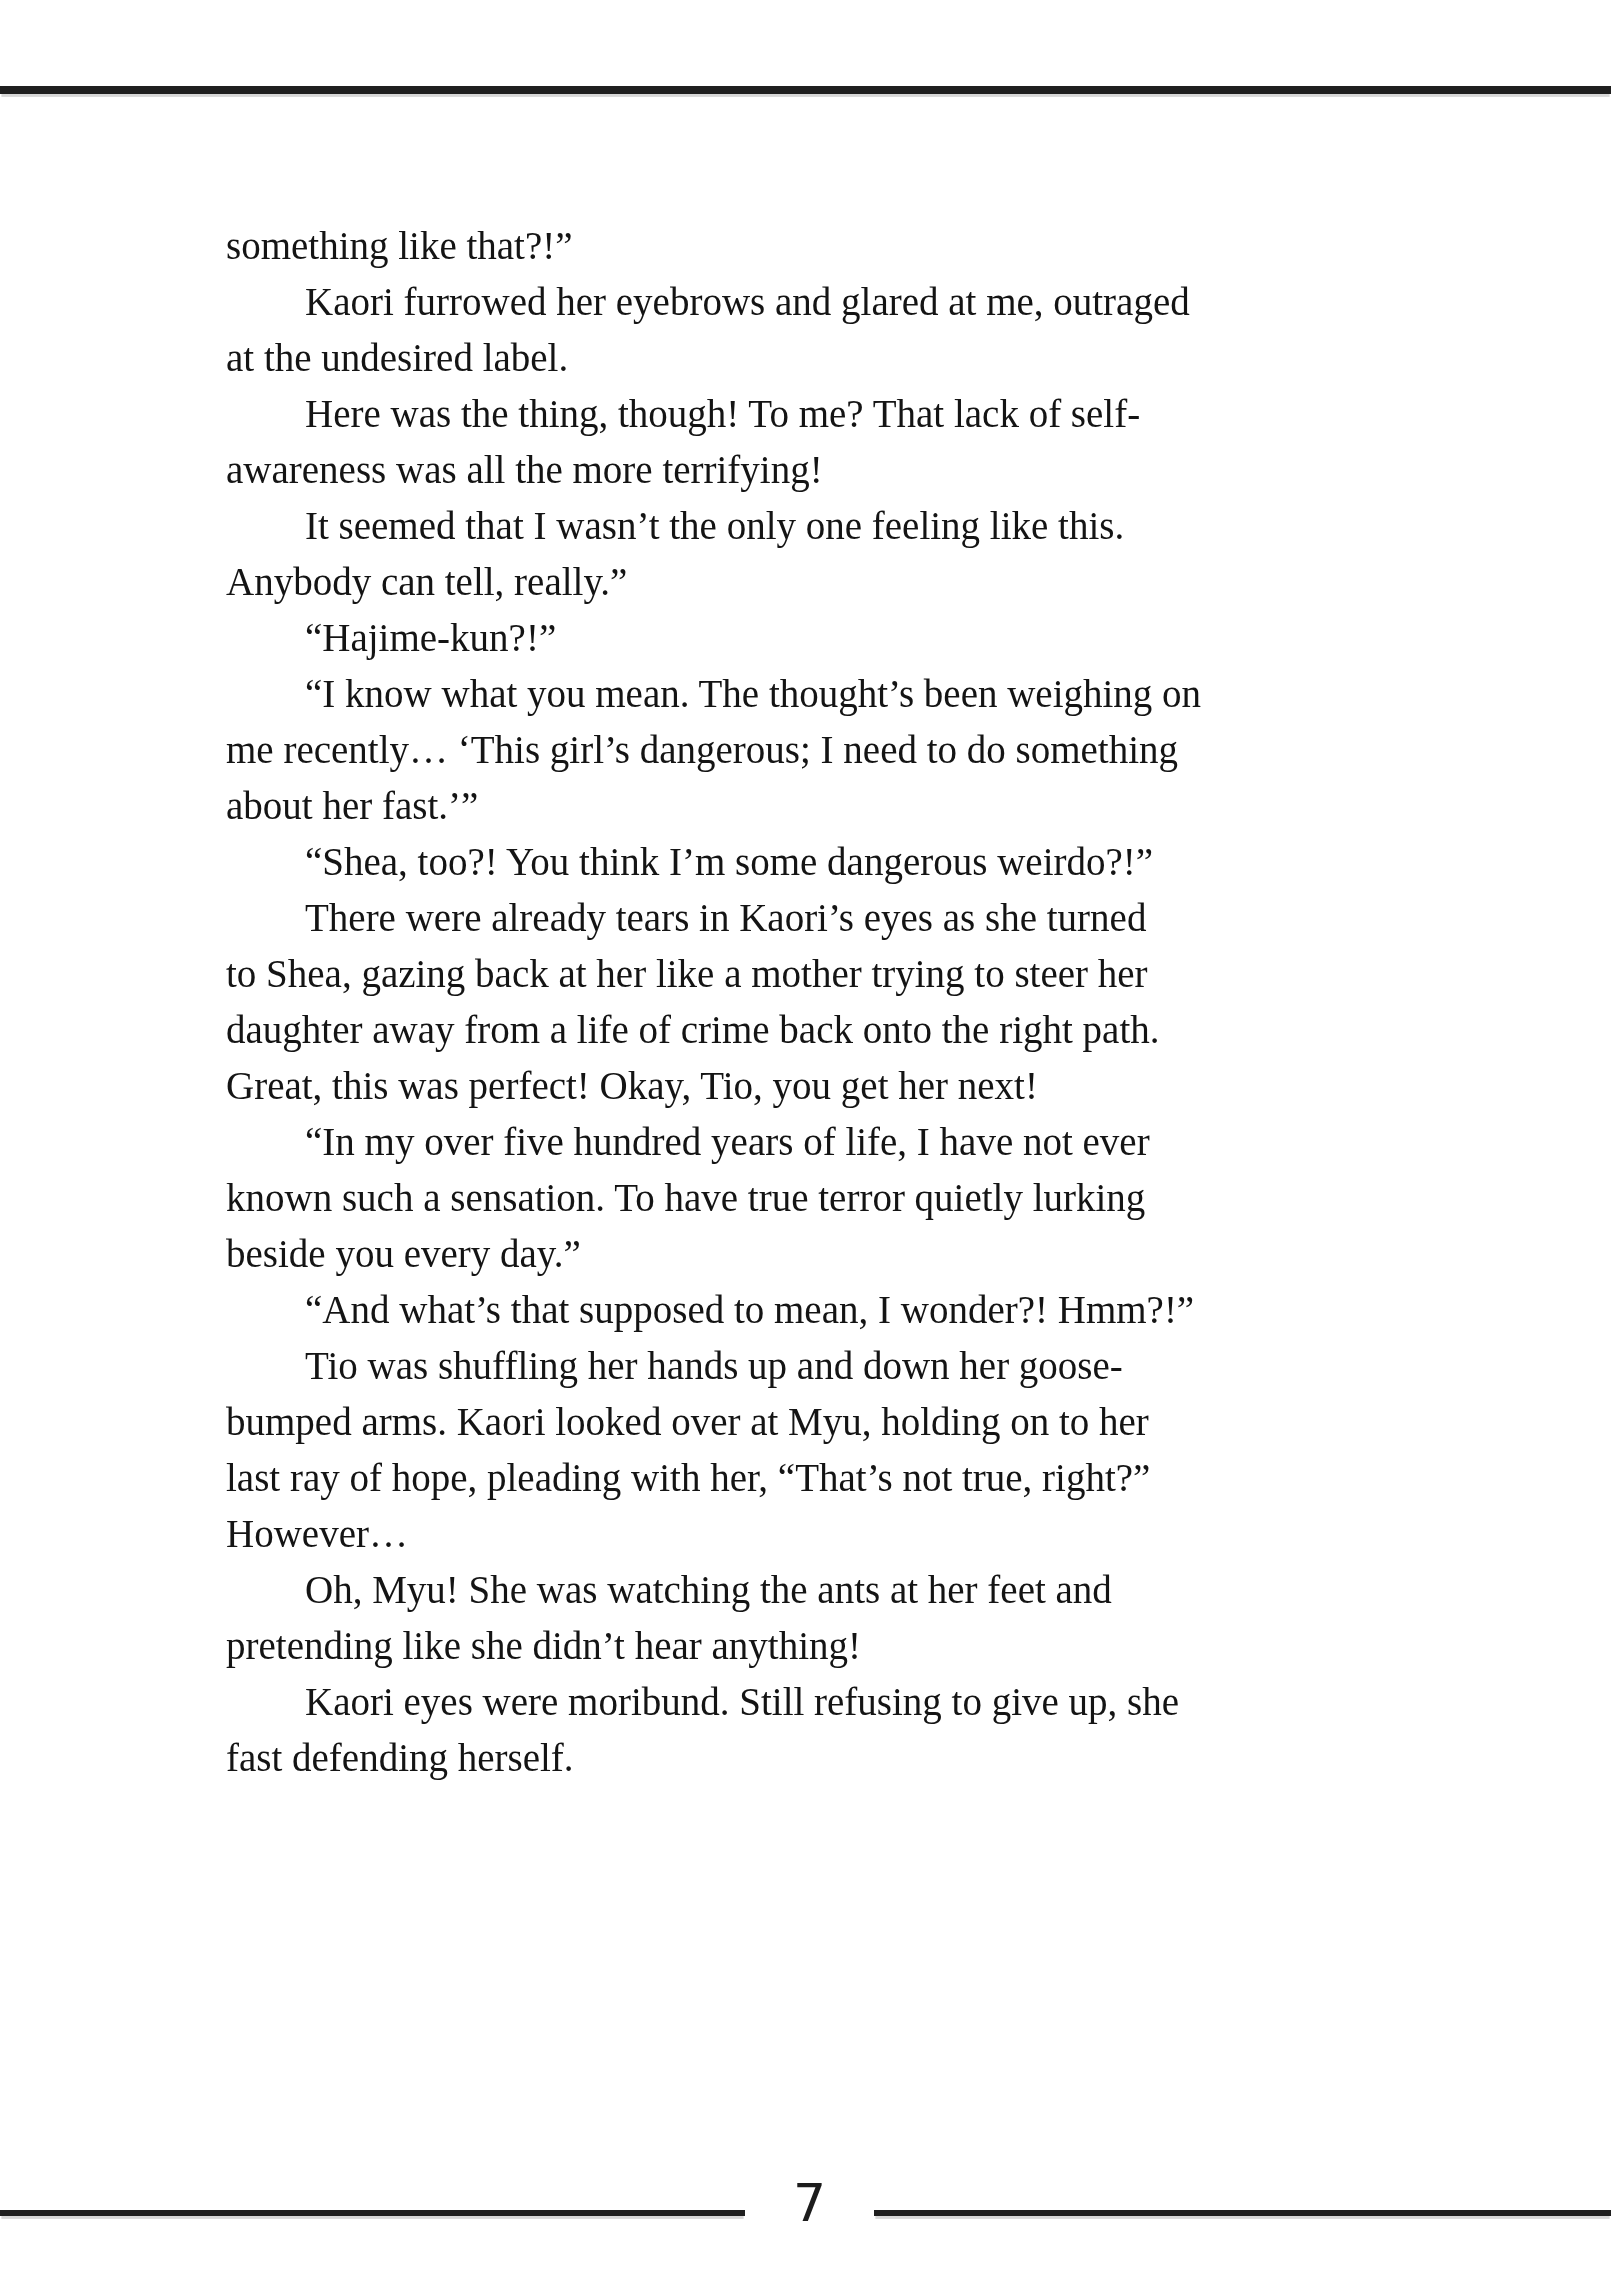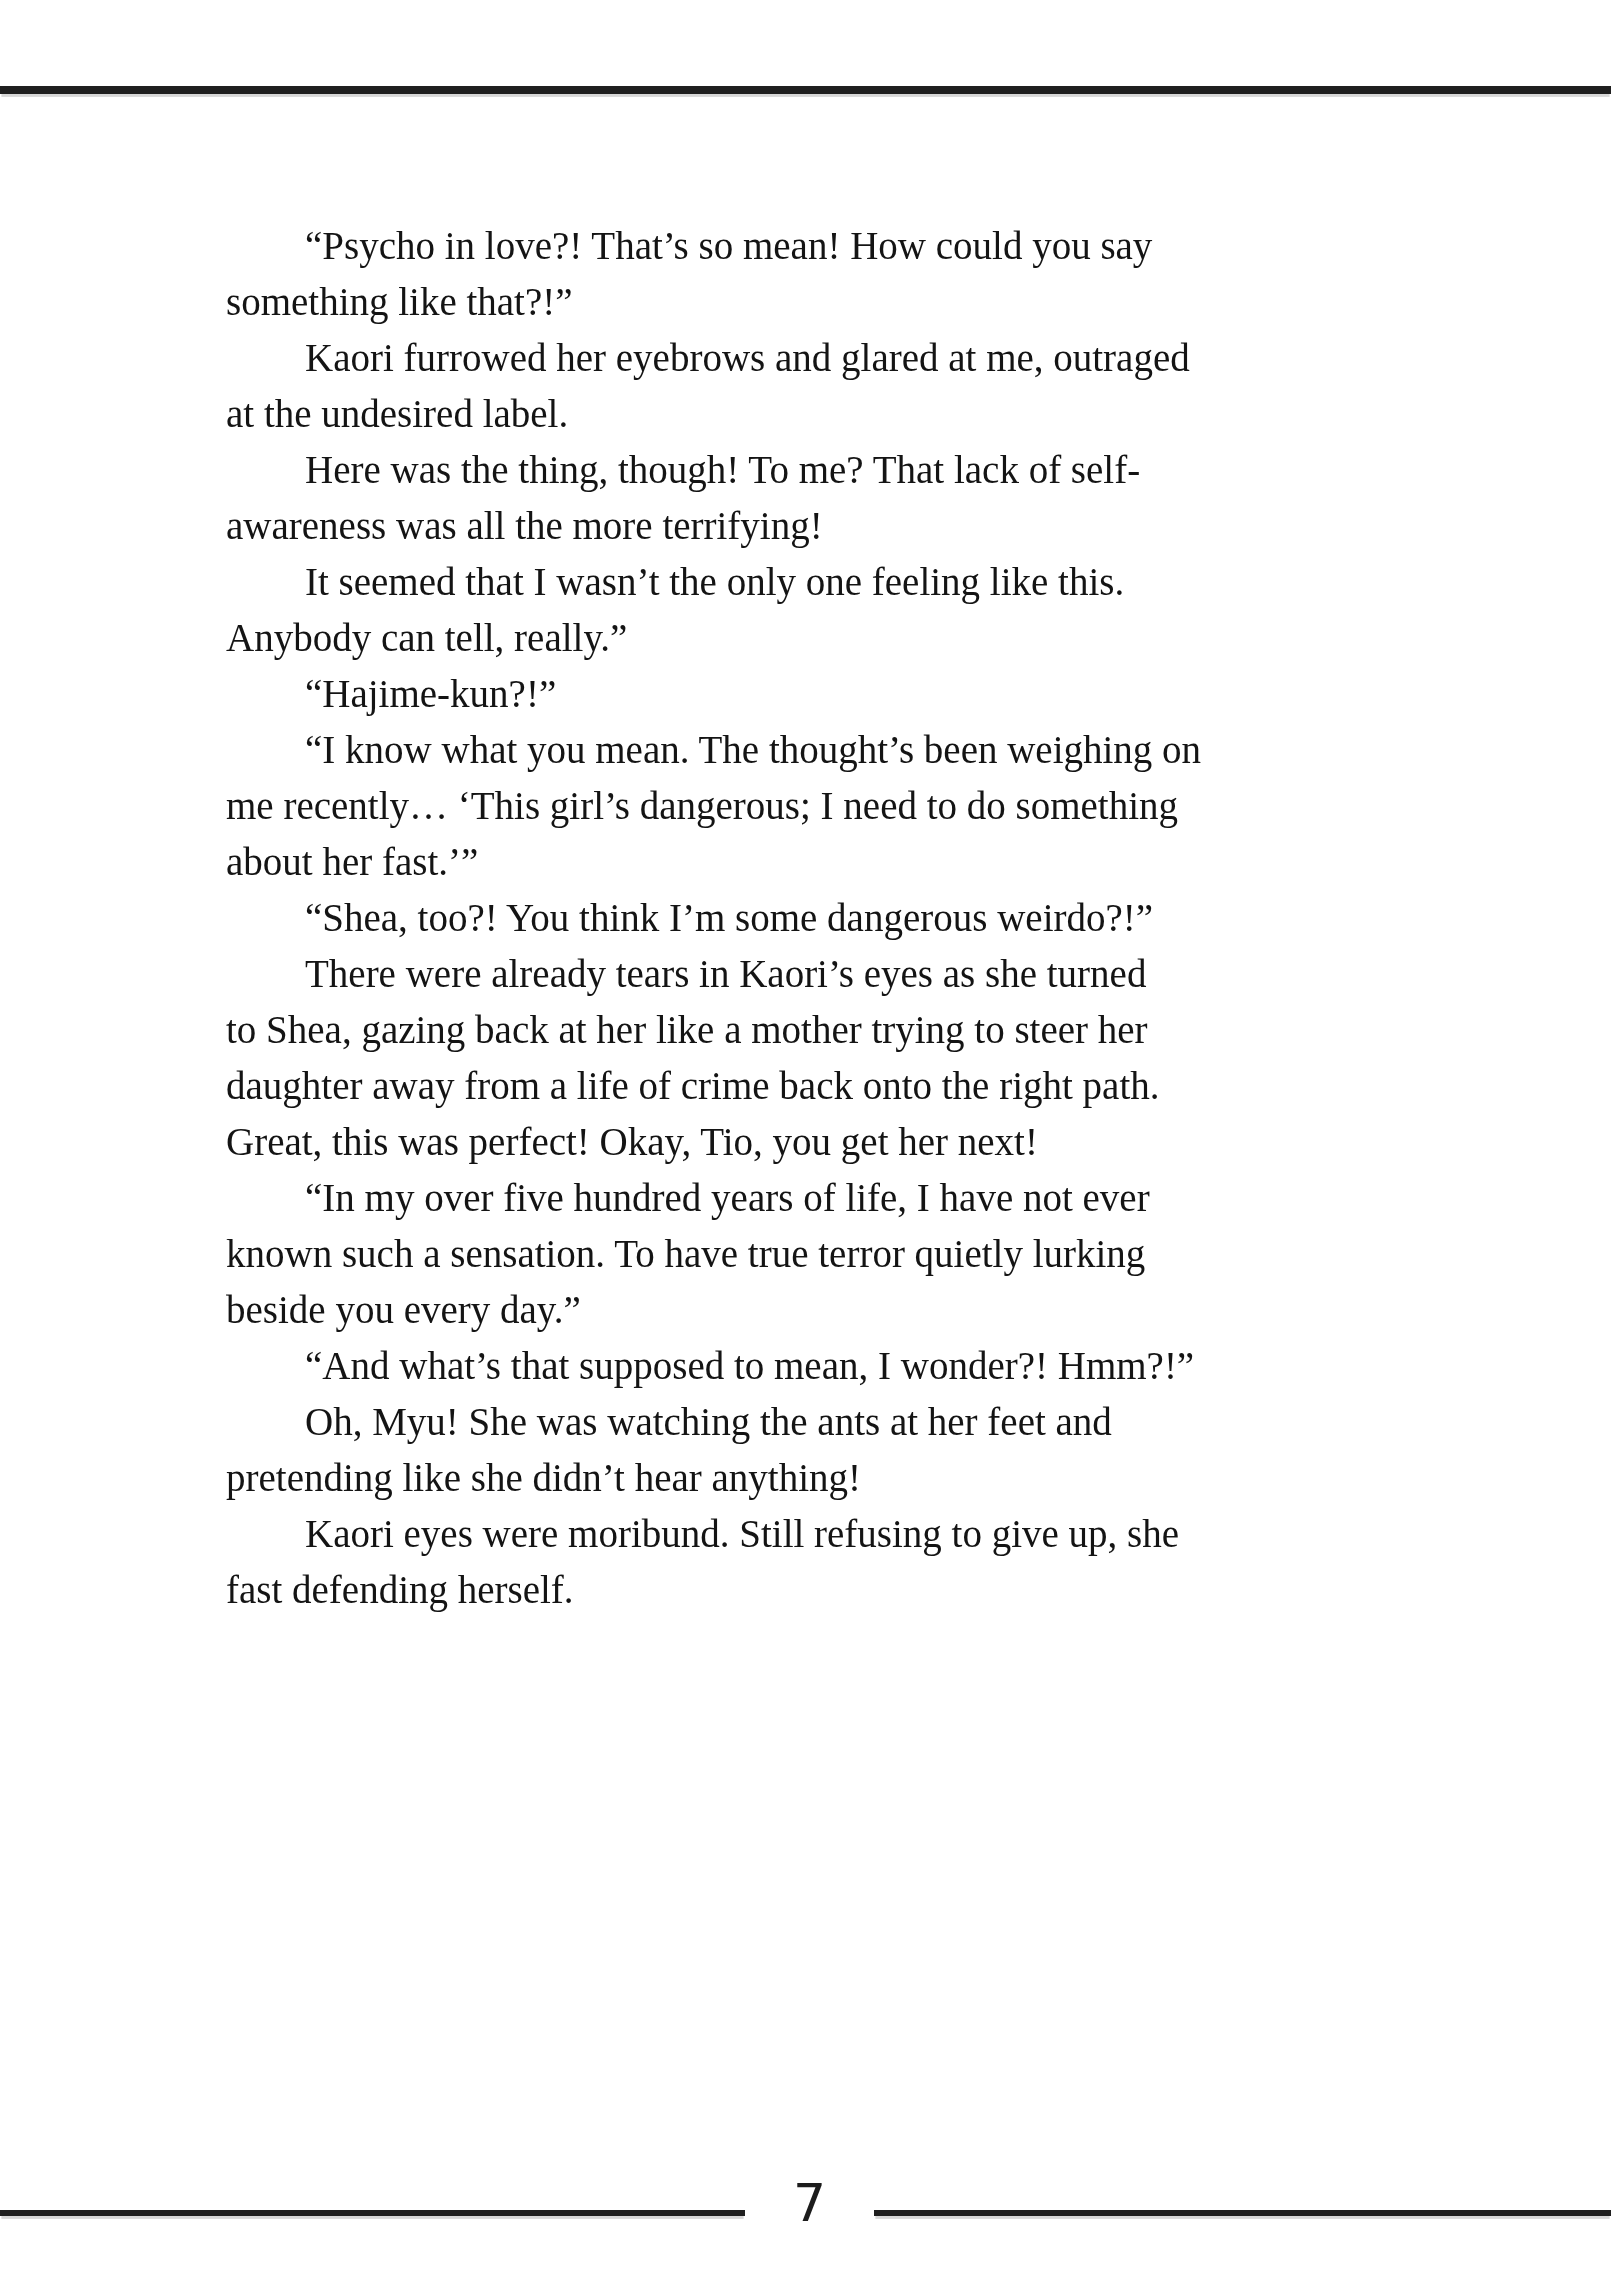--- a/index.html
+++ b/index.html
@@ -46,21 +46,20 @@
     color: #1c1c1c;
   }
 </style>
 </head>
 <body>
 
 <div class="rule rule-top"></div>
 
 <div class="body-text">
     <div class="para">
-      <div class="line first">“Psycho in love?! That’s so mean! How could you say</div>
       <div class="line">something like that?!”</div>
     </div>
     <div class="para">
       <div class="line first">Kaori furrowed her eyebrows and glared at me, outraged</div>
       <div class="line">at the undesired label.</div>
     </div>
     <div class="para">
       <div class="line first">Here was the thing, though! To me? That lack of self-</div>
       <div class="line">awareness was all the more terrifying!</div>
     </div>
@@ -89,20 +88,26 @@
     </div>
     <div class="para">
       <div class="line first">“In my over five hundred years of life, I have not ever</div>
       <div class="line">known such a sensation. To have true terror quietly lurking</div>
       <div class="line">beside you every day.”</div>
     </div>
     <div class="para">
       <div class="line first">“And what’s that supposed to mean, I wonder?! Hmm?!”</div>
     </div>
     <div class="para">
+      <div class="line first">Tio was shuffling her hands up and down her goose-</div>
+      <div class="line">bumped arms. Kaori looked over at Myu, holding on to her</div>
+      <div class="line">last ray of hope, pleading with her, “That’s not true, right?”</div>
+      <div class="line">However…</div>
+    </div>
+    <div class="para">
       <div class="line first">Oh, Myu! She was watching the ants at her feet and</div>
       <div class="line">pretending like she didn’t hear anything!</div>
     </div>
     <div class="para">
       <div class="line first">Kaori eyes were moribund. Still refusing to give up, she</div>
       <div class="line">fast defending herself.</div>
     </div>
   </div>
 
 <div class="rule rule-bottom-left"></div>

